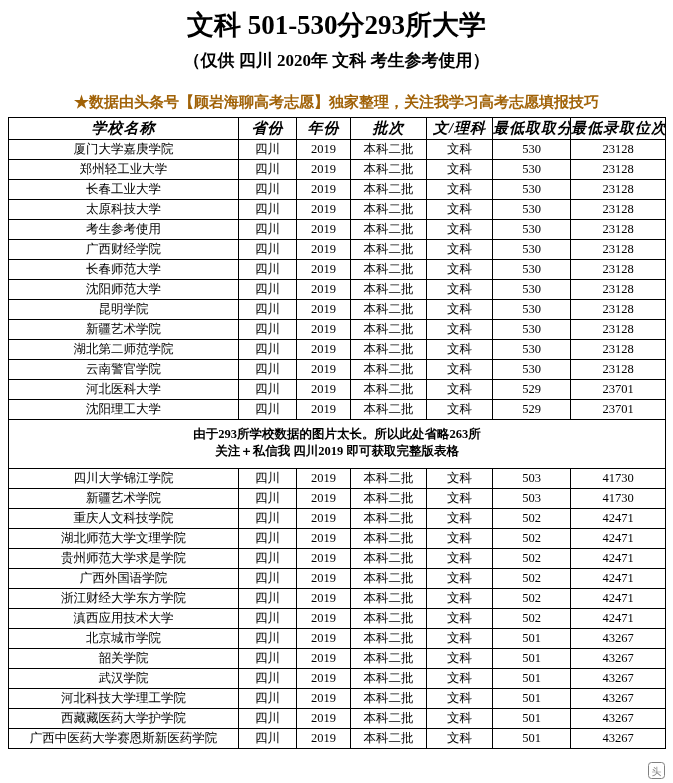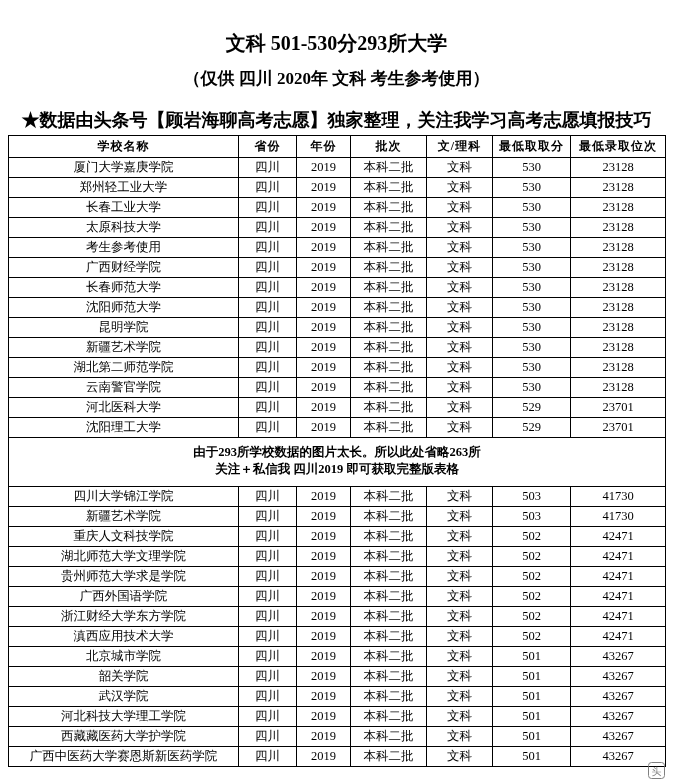--- a/index.html
+++ b/index.html
@@ -27,40 +27,40 @@
     font-size: 29px;
     line-height: 36px;
     letter-spacing: 0px;
     margin: 4px 0 0 0;
     white-space: nowrap;
   }
   .title-sub {
     text-align: center;
     font-family: "Liberation Serif", serif;
     font-weight: bold;
-    font-size: 20px;
+    font-size: 27px;
     line-height: 34px;
-    margin: 20px 0 0 0;
+    margin: 2px 0 0 0;
     white-space: nowrap;
   }
   .title-note {
     text-align: center;
     font-family: "Liberation Serif", serif;
     font-weight: bold;
     font-size: 17px;
     line-height: 26px;
     margin: 6px 0 18px 0;
     white-space: nowrap;
   }
   .banner {
     text-align: center;
-    color: #000000;
-    font-family: "Liberation Serif", serif;
-    font-weight: bold;
-    font-size: 18px;
+    color: #a16207;
+    font-family: "Liberation Serif", serif;
+    font-weight: bold;
+    font-size: 15px;
     line-height: 20px;
     margin: 2px 0 5px 0;
     white-space: nowrap;
   }
   table.main {
     border-collapse: collapse;
     width: 657px;
     margin: 0 auto;
     table-layout: fixed;
   }
@@ -70,23 +70,24 @@
     font-size: 12.5px;
     text-align: center;
     height: 19px;
     line-height: 17px;
     padding: 0;
     overflow: hidden;
     white-space: nowrap;
   }
   table.main th {
     font-weight: bold;
-    font-size: 12px;
+    font-size: 15px;
     letter-spacing: 1px;
     height: 21px;
+    font-style: italic;
   }
   col.c-name   { width: 230px; }
   col.c-prov   { width: 58px; }
   col.c-year   { width: 54px; }
   col.c-batch  { width: 76px; }
   col.c-type   { width: 66px; }
   col.c-score  { width: 78px; }
   col.c-rank   { width: 95px; }
 
   .note-cell {

